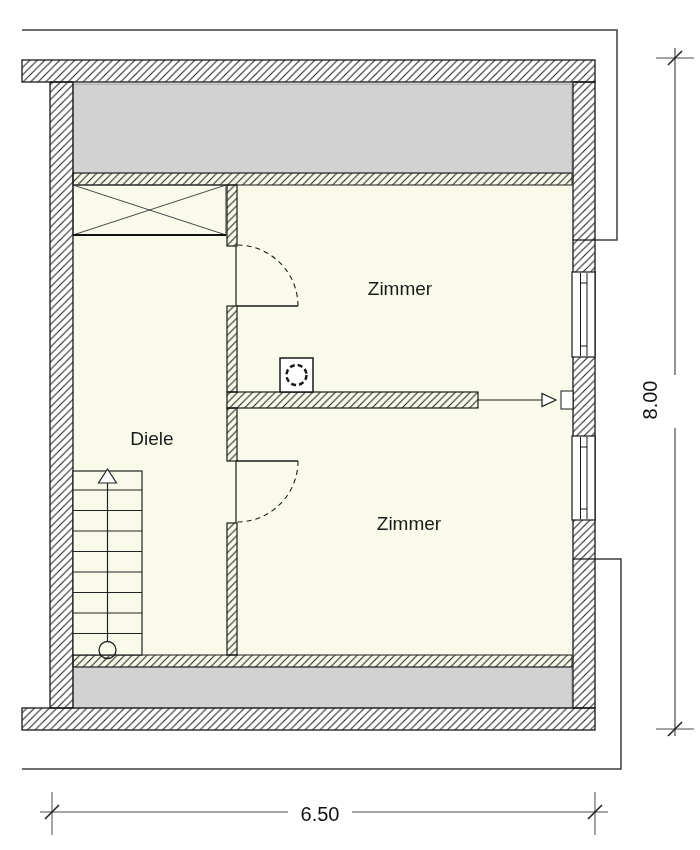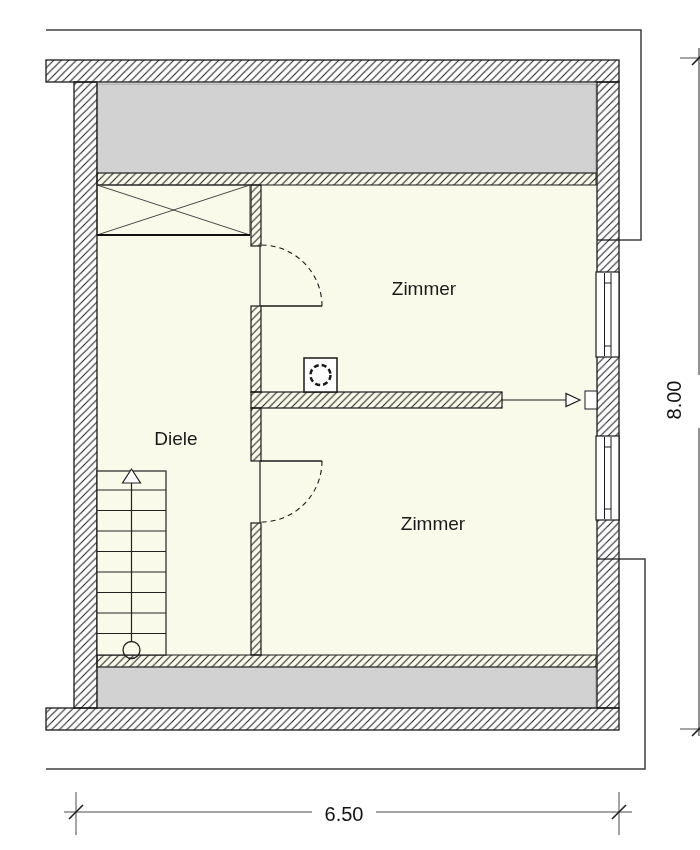--- a/index.html
+++ b/index.html
@@ -1,17 +1,17 @@
 <!DOCTYPE html>
 <html><head>
 <meta charset="utf-8">
 <style>
   html,body{margin:0;padding:0;background:#ffffff;}
   body{width:700px;height:850px;position:relative;font-family:"Liberation Sans",sans-serif;}
-  #plan-stage{position:absolute;left:0;top:0;width:600px;height:850px;padding-left:24px;}
+  #plan-stage{position:absolute;left:0;top:0;width:600px;height:850px;}
   svg text{font-family:"Liberation Sans",sans-serif;fill:#1a1a1a;}
   .room-label{font-size:19px;}
   .dim-label{font-size:20px;fill:#111111;}
 </style>
 </head>
 <body>
 
 <div id="plan-stage">
 <svg width="700" height="850" viewBox="0 0 700 850">
   <defs>

